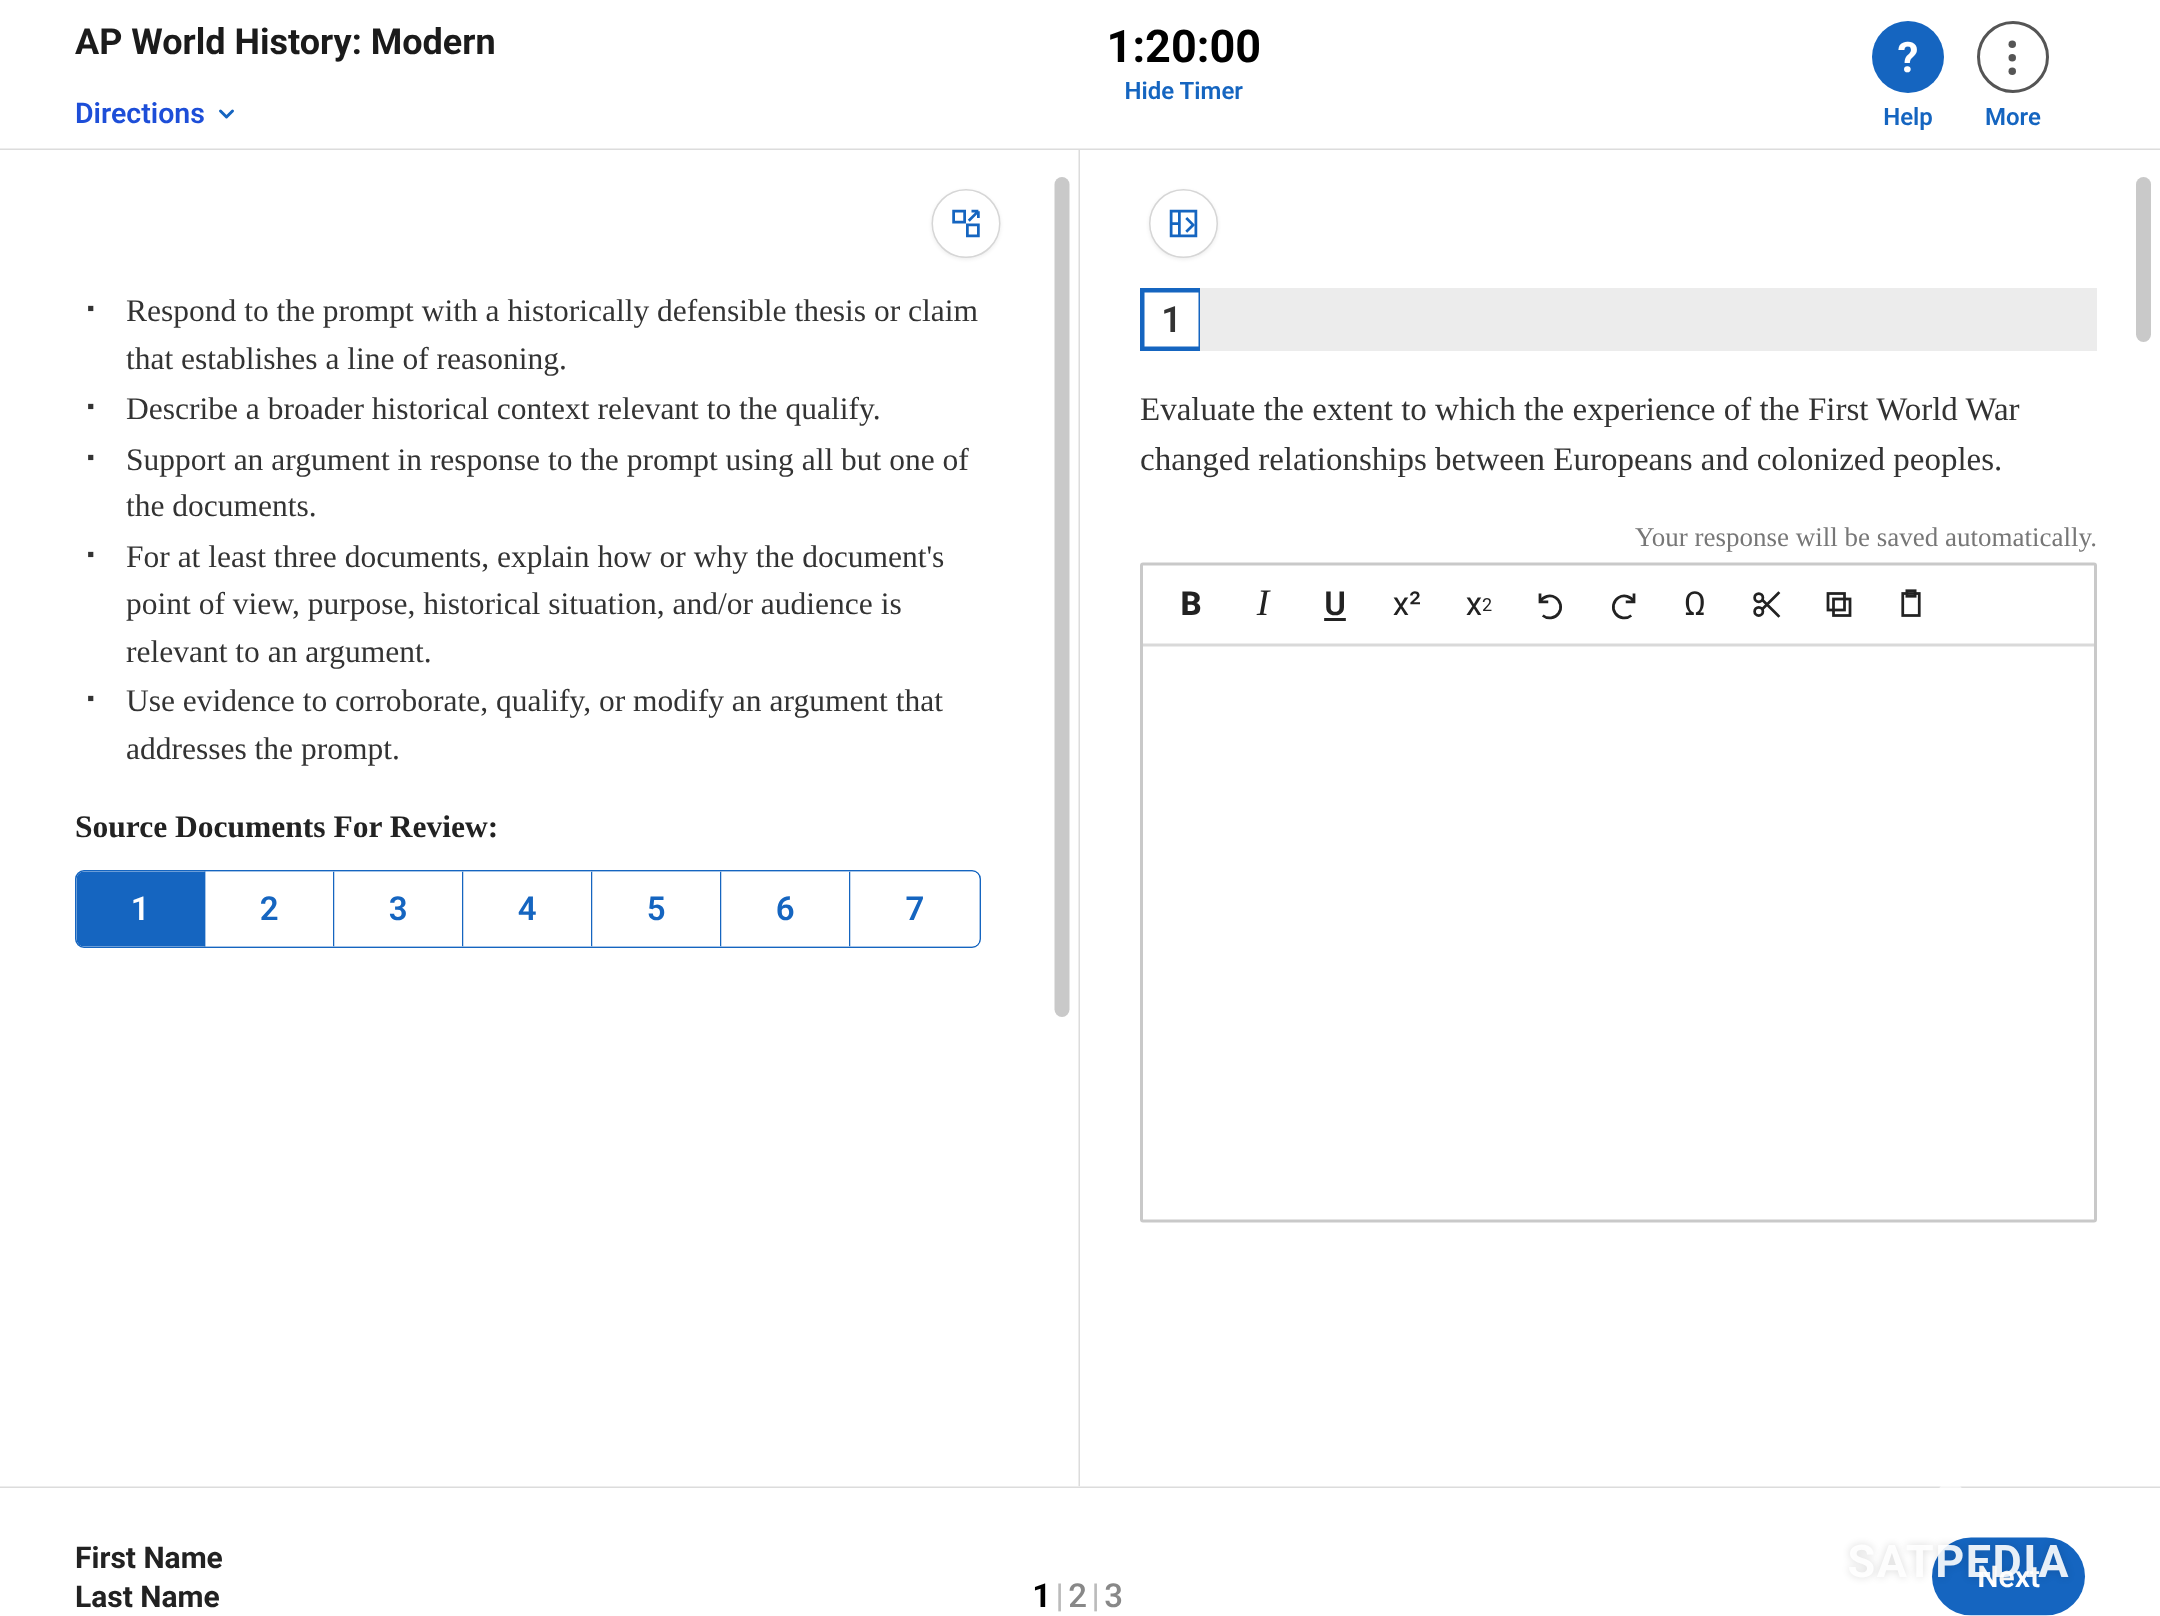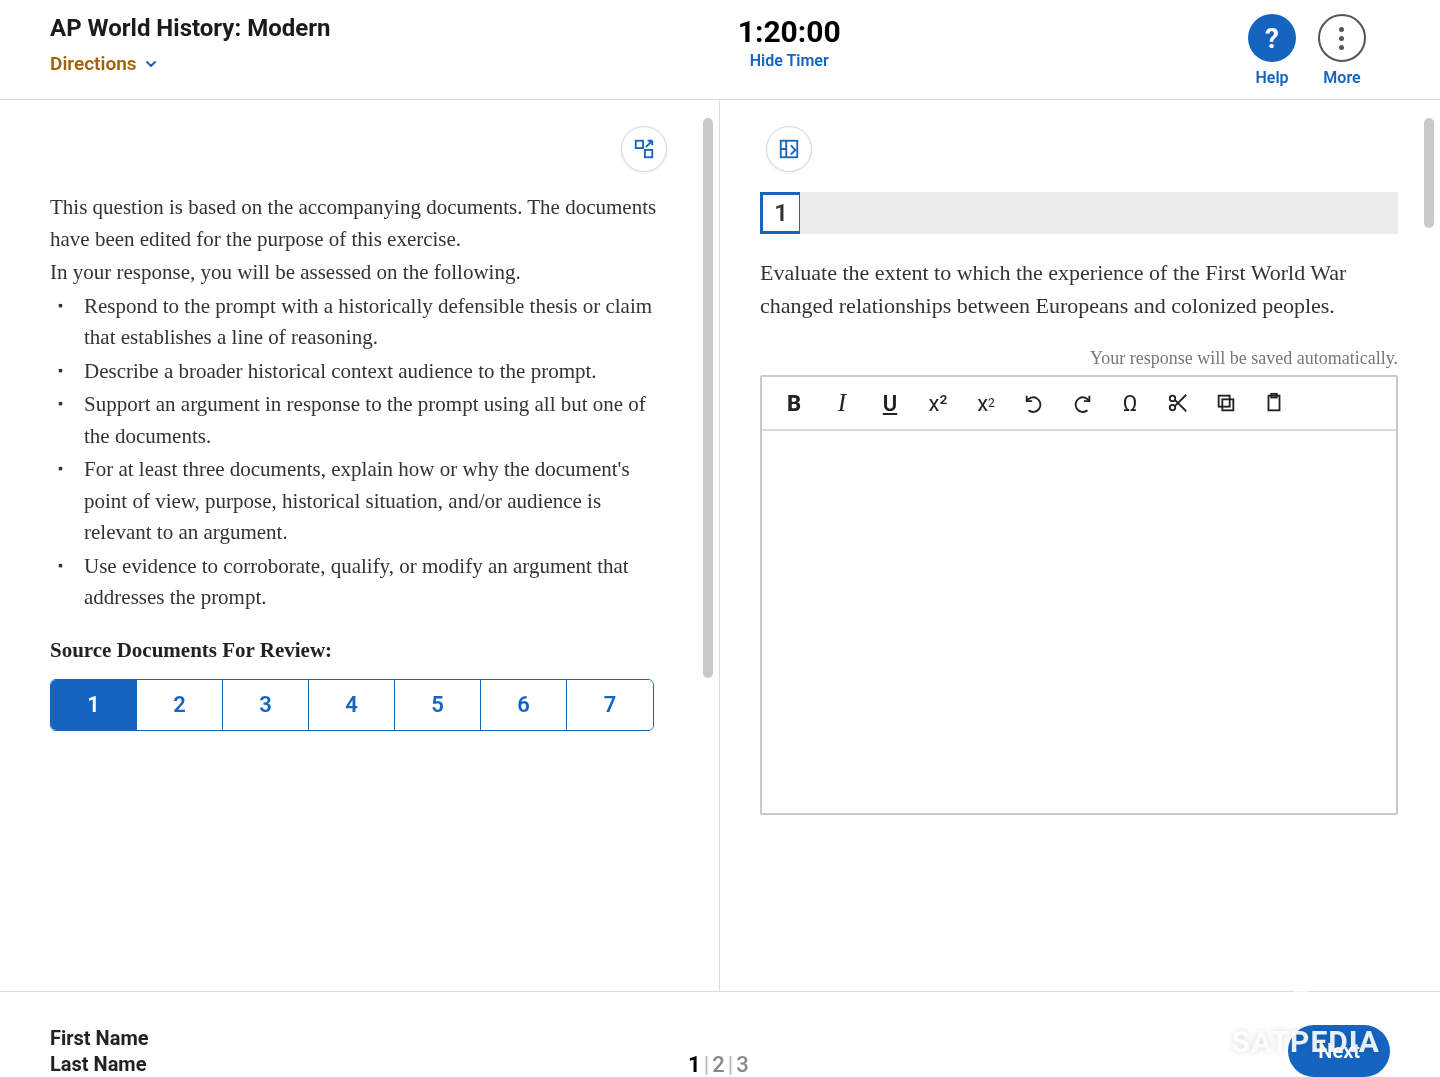--- a/index.html
+++ b/index.html
@@ -17,21 +17,21 @@
   .header {
     display: flex;
     align-items: flex-start;
     justify-content: space-between;
     padding: 14px 74px 10px 50px;
     border-bottom: 1px solid #dcdcdc;
     height: 100px;
   }
   .hdr-left { display:flex; flex-direction:column; gap:10px; }
   .title { font-size: 24px; font-weight: 700; color:#1b1b1b;}
-  .directions { font-size: 19px; font-weight:600; color:#a16207; cursor:pointer; display:flex; align-items:center; gap:6px;}
+  .directions { font-size: 19px; font-weight:600; color:#1d4ed8; cursor:pointer; display:flex; align-items:center; gap:6px;margin-top:12px;}
   .directions svg { width:16px; height:16px; fill:#1565c0;}
   .hdr-center { text-align:center; }
   .timer { font-size: 30px; font-weight:700; color:#000; }
   .hide-timer { font-size:16px; color:#1565c0; font-weight:600; cursor:pointer; margin-top:2px;}
   .hdr-right { display:flex; gap:22px; align-items:flex-start;}
   .hdr-btn { display:flex; flex-direction:column; align-items:center; gap:6px; cursor:pointer;}
   .circle { width:48px; height:48px; border-radius:50%; display:flex; align-items:center; justify-content:center;}
   .circle.blue { background:#1565c0; color:#fff; font-size:28px; font-weight:700;}
   .circle.outline { border:2px solid #555; color:#555; }
   .circle.outline .dots { display:flex; flex-direction:column; gap:4px;}
@@ -143,27 +143,23 @@
   <div class="pane left">
     <div class="scroll-indicator"></div>
     <div class="pane-inner">
       <div class="tool-circ">
         <svg viewBox="0 0 24 24">
           <rect x="3" y="3" width="8" height="8"></rect>
             <rect x="13" y="13" width="8" height="8"></rect>
           <path d="M14 10 L21 3 M21 3 h-5 M21 3 v5"></path>
         </svg>
       </div>
-      <div class="doc-text">
-        <p>This question is based on the accompanying documents. The documents have been edited for the purpose of this exercise.</p>
-        <p>In your response, you will be assessed on the following.</p>
-      </div>
       <ul class="bullets">
         <li>Respond to the prompt with a historically defensible thesis or claim that establishes a line of reasoning.</li>
-        <li>Describe a broader historical context audience to the prompt.</li>
+        <li>Describe a broader historical context relevant to the qualify.</li>
         <li>Support an argument in response to the prompt using all but one of the documents.</li>
         <li>For at least three documents, explain how or why the document's point of view, purpose, historical situation, and/or audience is relevant to an argument.</li>
         <li>Use evidence to corroborate, qualify, or modify an argument that addresses the prompt.</li>
       </ul>
       <div class="src-title">Source Documents For Review:</div>
       <div class="doc-tabs">
         <div class="doc-tab active">1</div>
         <div class="doc-tab">2</div>
         <div class="doc-tab">3</div>
         <div class="doc-tab">4</div>

